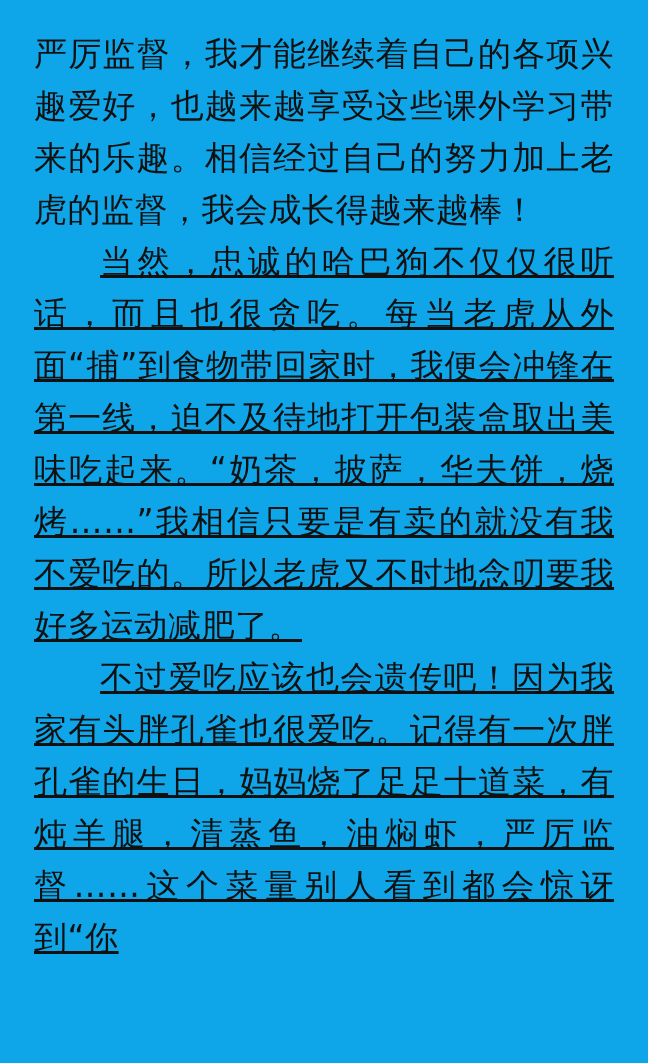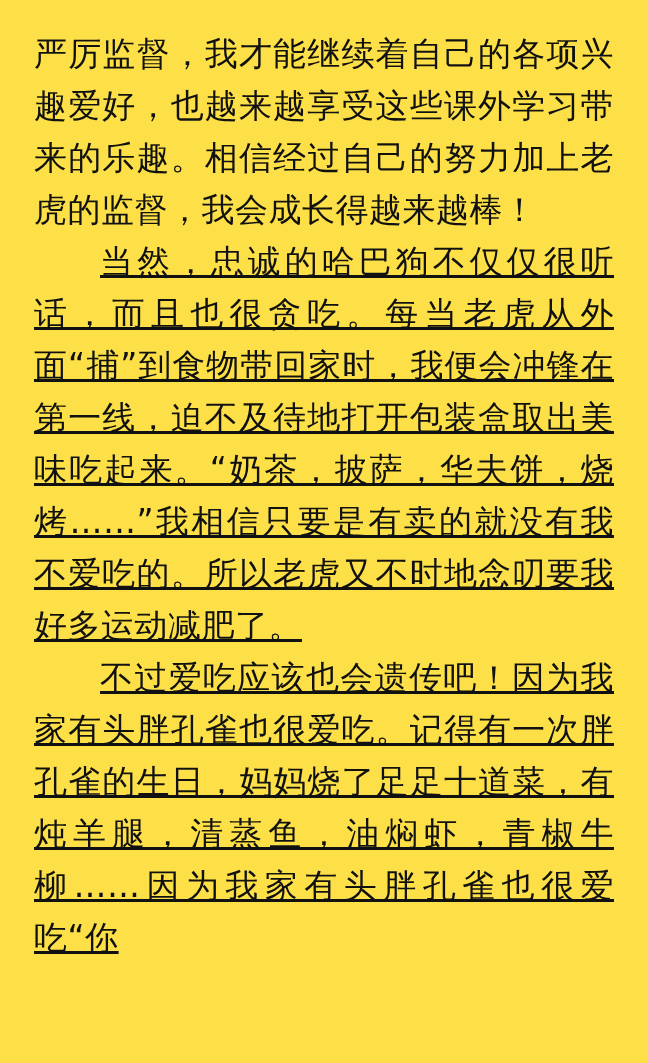--- a/index.html
+++ b/index.html
@@ -9,21 +9,21 @@
   }
   body {
     width: 648px;
     height: 1063px;
     overflow: hidden;
     font-family: "DejaVu Sans", "Liberation Sans", sans-serif;
   }
   #document-page {
     width: 648px;
     height: 1063px;
-    background: #fde047;
+    background: #0ea5e9;
     box-sizing: border-box;
     padding: 28px 34px 0 34px;
     position: relative;
   }
   .doc-body {
     color: #111111;
     font-size: 33px;
     line-height: 52px;
     letter-spacing: 0.5px;
     text-align: justify;
@@ -40,15 +40,15 @@
     text-decoration: underline;
   }
 </style>
 </head>
 <body>
 
 <div id="document-page">
   <div class="doc-body">
     <p class="doc-para">严厉监督，我才能继续着自己的各项兴趣爱好，也越来越享受这些课外学习带来的乐趣。相信经过自己的努力加上老虎的监督，我会成长得越来越棒！</p>
     <p class="doc-para indent">当然，忠诚的哈巴狗不仅仅很听话，而且也很贪吃。每当老虎从外面“捕”到食物带回家时，我便会冲锋在第一线，迫不及待地打开包装盒取出美味吃起来。“奶茶，披萨，华夫饼，烧烤……”我相信只要是有卖的就没有我不爱吃的。所以老虎又不时地念叨要我好多运动减肥了。</p>
-    <p class="doc-para indent">不过爱吃应该也会遗传吧！因为我家有头胖孔雀也很爱吃。记得有一次胖孔雀的生日，妈妈烧了足足十道菜，有炖羊腿，清蒸鱼，油焖虾，青椒牛柳……因为我家有头胖孔雀也很爱吃“你</p>
+    <p class="doc-para indent">不过爱吃应该也会遗传吧！因为我家有头胖孔雀也很爱吃。记得有一次胖孔雀的生日，妈妈烧了足足十道菜，有炖羊腿，清蒸鱼，油焖虾，严厉监督……这个菜量别人看到都会惊讶到“你</p>
   </div>
 </div>
 
 </body></html>

